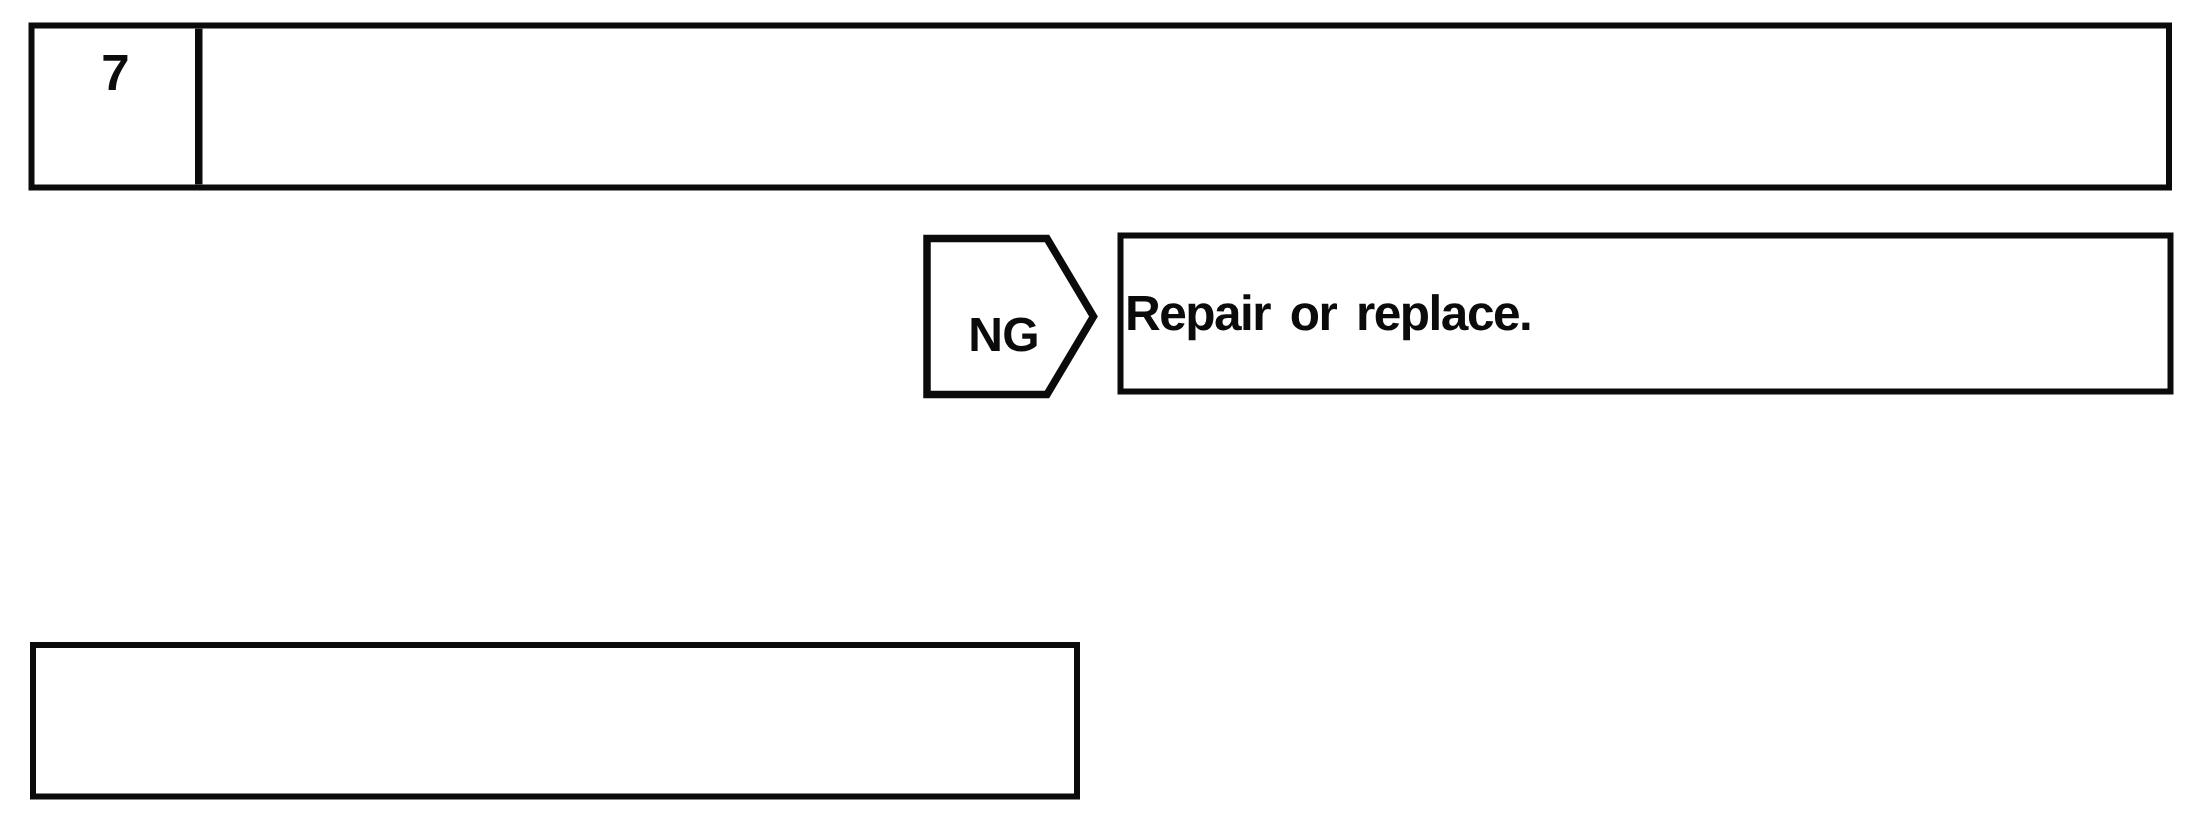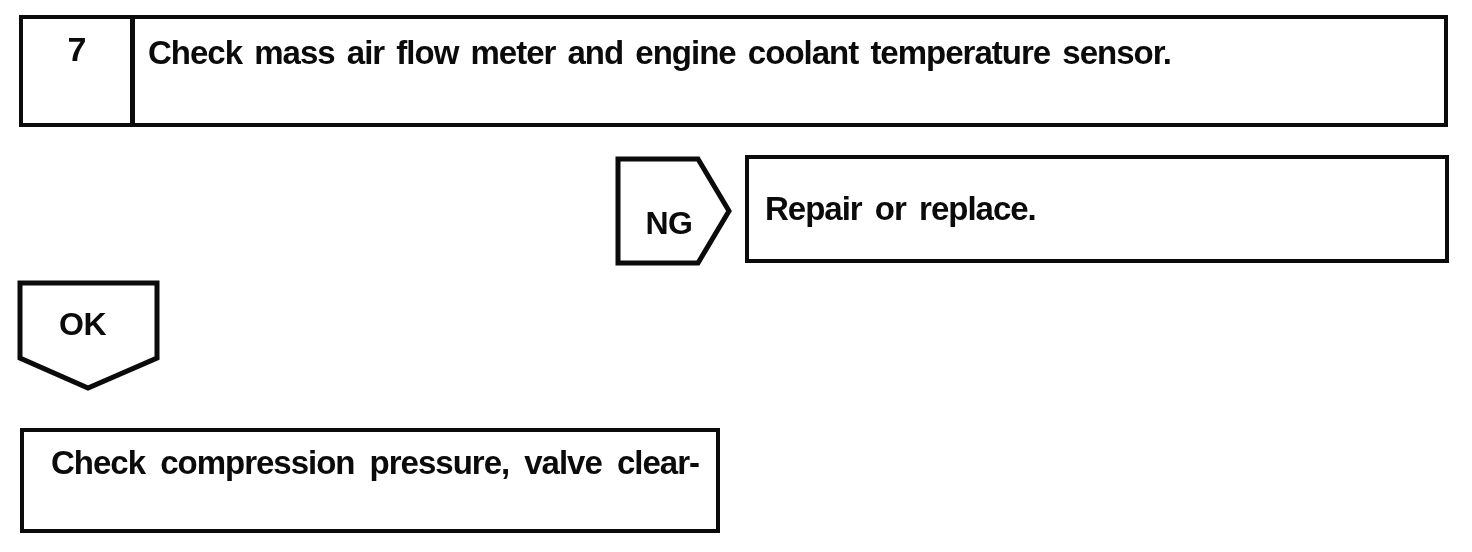--- a/index.html
+++ b/index.html
@@ -63,21 +63,21 @@
   .ok-connector .connector-label { height: 88px; inset: auto; left: 0; top: 0; width: 144px; padding-right: 13px; box-sizing: border-box; }
   
   .repair-box {
     left: 745px; top: 155px; width: 704px; height: 108px;
     display: flex;
     align-items: center;
   }
   .repair-text {
     font-size: 33px;
     word-spacing: 5px;
-    padding-left: 16px;
+    padding-left: 1px;
     white-space: nowrap;
   }
   
   .result-box { left: 20px; top: 428px; width: 700px; height: 105px; }
   .result-text {
     position: absolute;
     left: 27px; top: 15px;
     width: 648px;
     font-size: 33px;
     line-height: 31px;
@@ -91,46 +91,32 @@
 </style>
 </head>
 <body>
 
 <div class="page">
 
   <div class="box step-box">
     <div class="step-number-cell">
       <span class="step-number">7</span>
     </div>
-    <div class="step-instruction">Check mass air flow meter and engine coolant temperature sensor.</div>
   </div>
 
   <div class="connector ng-connector">
     <svg width="118" height="110" viewBox="0 0 118 110">
       <polygon points="3,3 83,3 114,55 83,107 3,107" fill="#ffffff" stroke="#0b0b0b" stroke-width="5" stroke-linejoin="miter"></polygon>
     </svg>
     <div class="connector-label">NG</div>
   </div>
 
   <div class="box repair-box">
     <span class="repair-text">Repair or replace.</span>
   </div>
 
-  <div class="connector ok-connector">
-    <svg width="144" height="112" viewBox="0 0 144 112">
-      <polygon points="3,3 140,3 140,78 71,108 3,78" fill="#ffffff" stroke="#0b0b0b" stroke-width="5" stroke-linejoin="miter"></polygon>
-    </svg>
-    <div class="connector-label">OK</div>
-  </div>
 
   <div class="box result-box">
     <div class="result-text">
-      <div class="justified-line">
-          <span>Check</span>
-          <span>compression</span>
-          <span>pressure,</span>
-          <span>valve</span>
-          <span>clear-</span>
-        </div>
     </div>
   </div>
 
 </div>
 
 </body></html>

